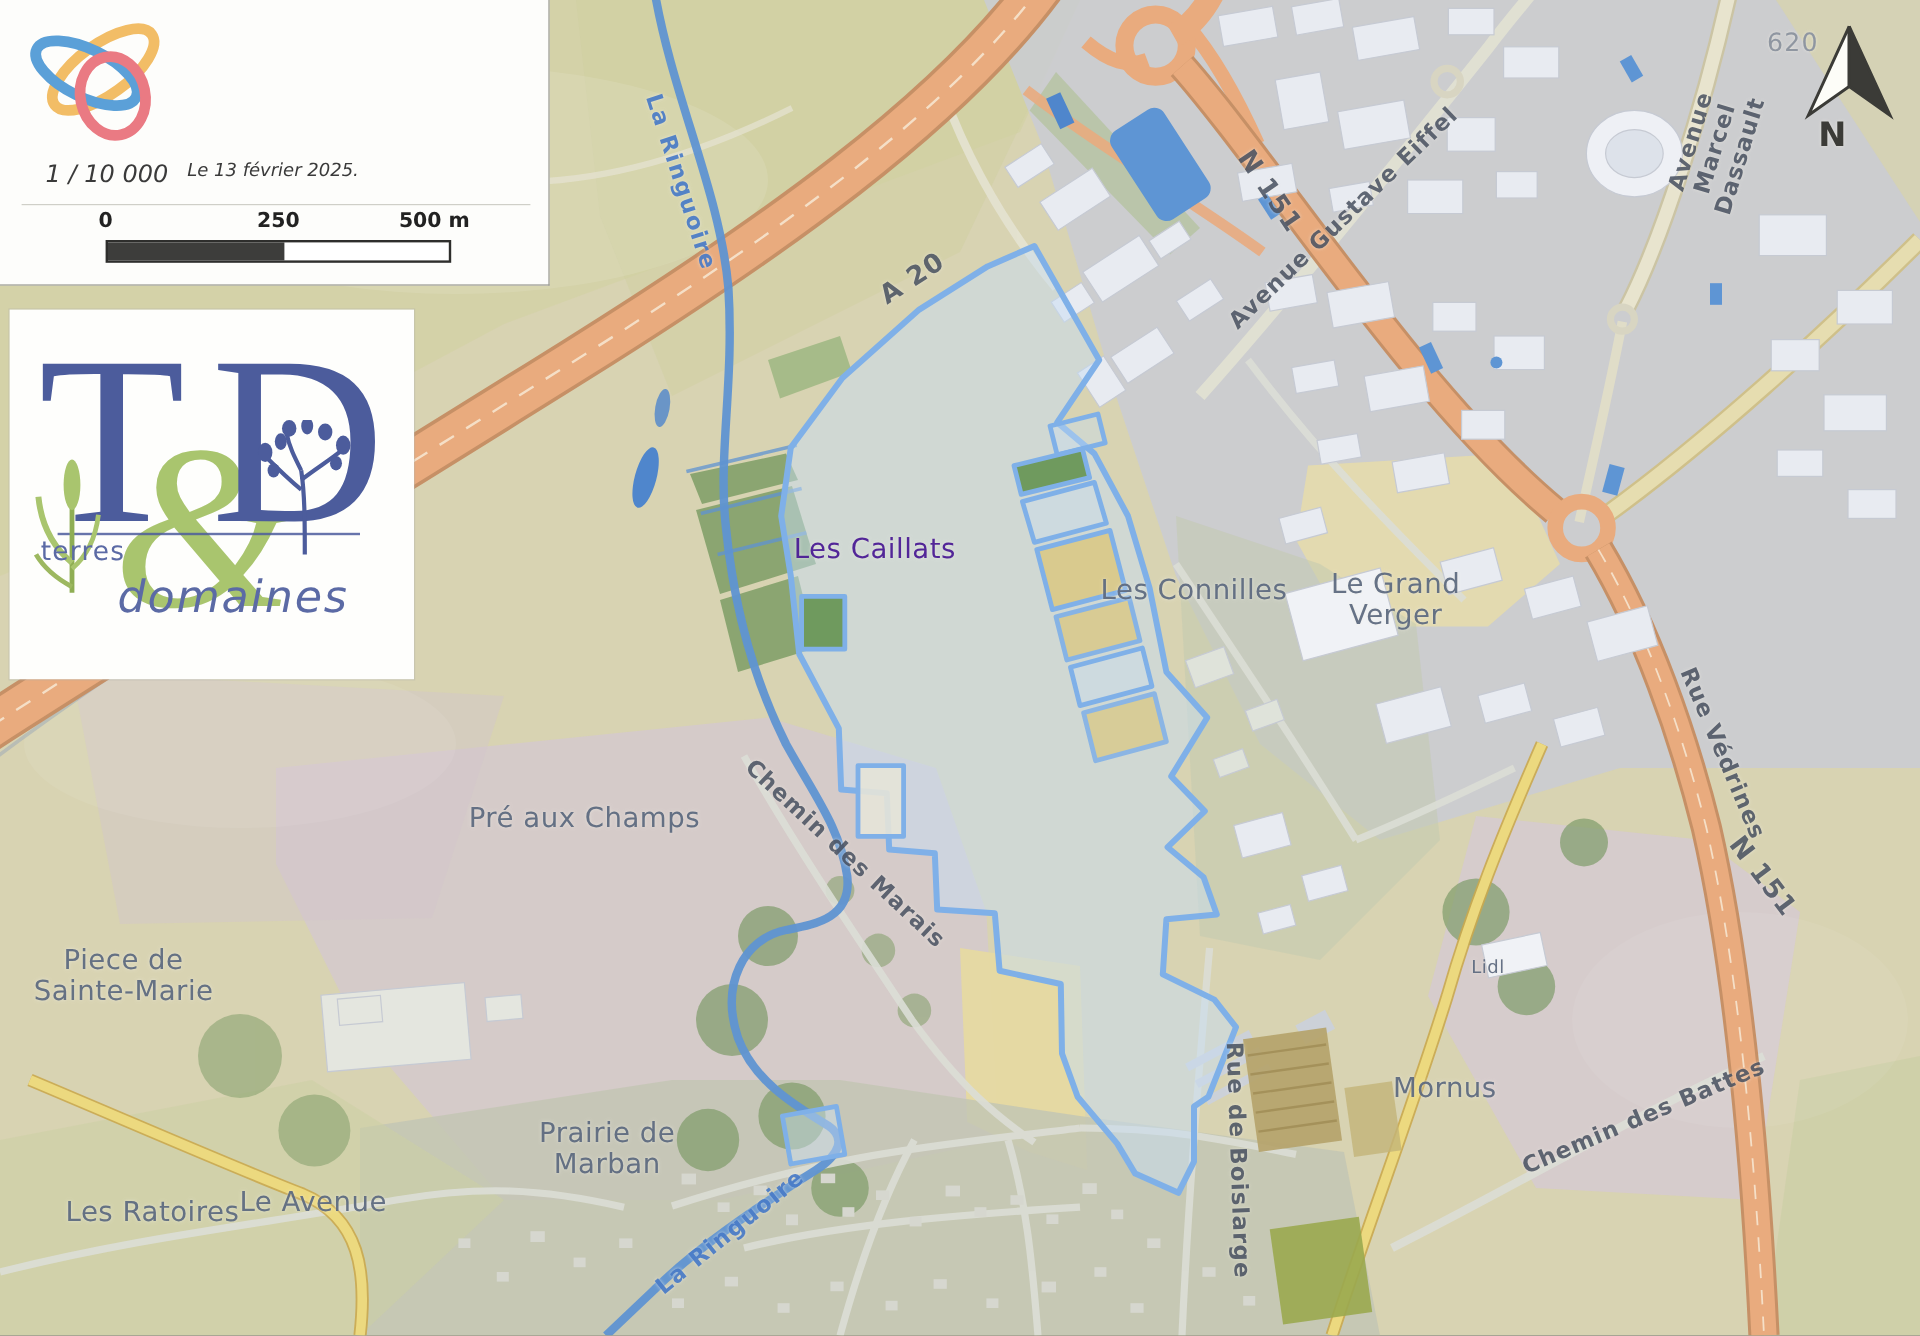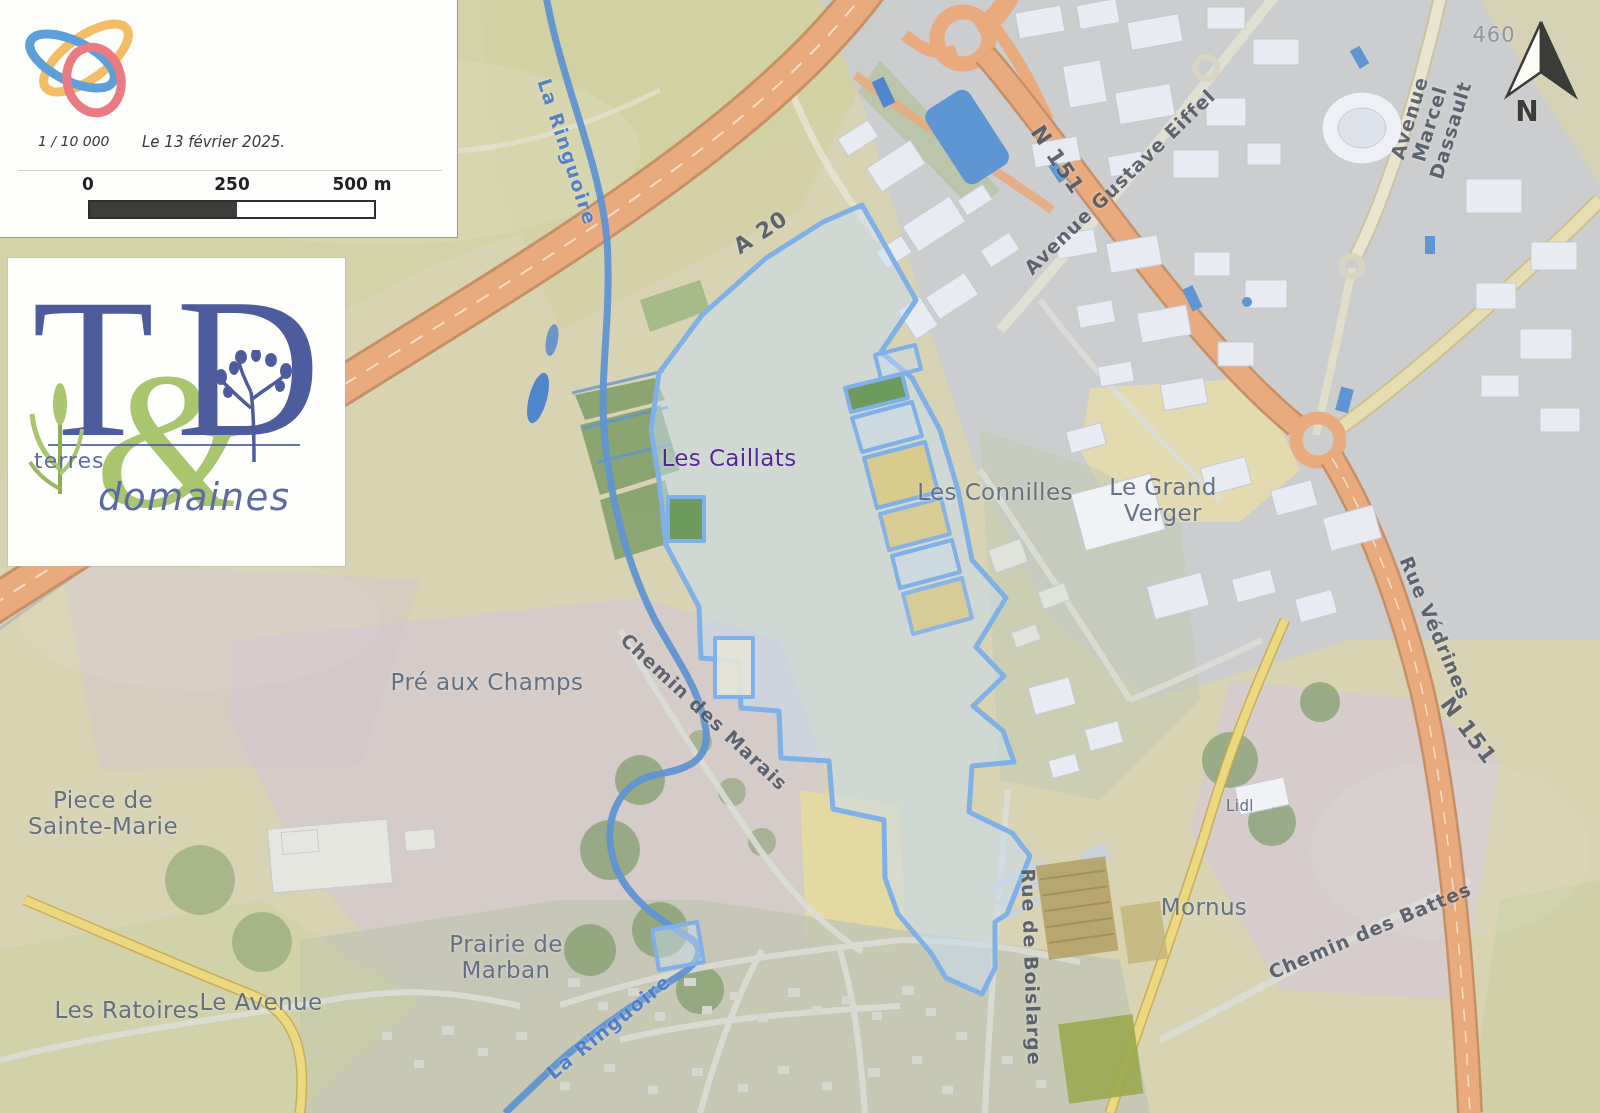--- a/index.html
+++ b/index.html
@@ -16,22 +16,22 @@
   .road{color:#4d5564;font-size:19px;font-weight:600;letter-spacing:1px;opacity:.88;}
   .road.hw{font-size:22px;}
   .riverlbl{color:#4a7cc8;font-size:19px;font-weight:600;letter-spacing:1.5px;opacity:.92;}
   .spot{color:#8f96a1;font-size:21px;letter-spacing:1px;}
   .north-n{color:#3b3b37;font-size:28px;font-weight:700;}
 
   
   .infobox{position:absolute;left:0;top:0;width:458px;height:238px;background:#fdfdfb;
            border:1px solid #98988f;border-left:none;border-top:none;box-sizing:border-box;}
   .infobox .rings{position:absolute;left:10px;top:6px;}
-  .infobox .scaletxt{position:absolute;left:38px;top:133px;font-size:14px;font-style:italic;color:#3a3a3a;}
-  .infobox .datetxt{position:absolute;left:142px;top:133px;font-size:15px;font-style:italic;color:#3a3a3a;}
+  .infobox .scaletxt{position:absolute;left:38px;top:133px;font-size:20px;font-style:italic;color:#3a3a3a;}
+  .infobox .datetxt{position:absolute;left:156px;top:133px;font-size:15px;font-style:italic;color:#3a3a3a;}
   .infobox .divider{position:absolute;left:18px;top:170px;width:424px;height:1px;background:#cfcfc8;}
   .infobox .tick{position:absolute;top:174px;transform:translateX(-50%);font-size:17px;font-weight:700;color:#222;}
   .infobox .bar{position:absolute;left:88px;top:200px;width:284px;height:15px;border:2px solid #2e2e2c;background:#fff;}
   .infobox .bar .dark{position:absolute;left:0;top:0;height:100%;width:147px;background:#3d3d3b;}
 
   
   .brandbox{position:absolute;left:8px;top:258px;width:337px;height:308px;background:#fefefc;
             box-shadow:0 0 0 1px rgba(180,180,170,.4);overflow:hidden;}
   .brandbox .big{position:absolute;font-family:"Liberation Serif",serif;font-size:200px;line-height:1;color:#4c5c9c;z-index:2;}
   .brandbox .t{left:24px;top:10px;}
@@ -374,21 +374,21 @@
     <div class="ground"></div>
     <span class="terres">terres</span>
     <span class="domaines">domaines</span>
   </div>
 
   <svg class="compass" width="80" height="88" viewBox="0 0 80 88">
     <polygon points="41,6 7,80 41,56" fill="#fdfdf8" stroke="#3b3b37" stroke-width="2.5"></polygon>
     <polygon points="41,6 41,56 75,80" fill="#3b3b37" stroke="#3b3b37" stroke-width="2.5"></polygon>
   </svg>
   <div class="lbl north-n" style="left:1527px;top:112px">N</div>
-  <div class="lbl spot" style="left:1494px;top:36px">460</div>
+  <div class="lbl spot" style="left:1494px;top:36px">620</div>
 
   <div class="lbl place" style="left:729px;top:459px;color:#4c1d95">Les Caillats</div>
   <div class="lbl place" style="left:995px;top:493px">Les Connilles</div>
   <div class="lbl place" style="left:1163px;top:501px">Le Grand
 Verger</div>
   <div class="lbl place" style="left:487px;top:683px">Pré aux Champs</div>
   <div class="lbl place" style="left:103px;top:814px">Piece de
 Sainte-Marie</div>
   <div class="lbl place sm" style="left:1240px;top:806px">Lidl</div>
   <div class="lbl place" style="left:1204px;top:908px">Mornus</div>

